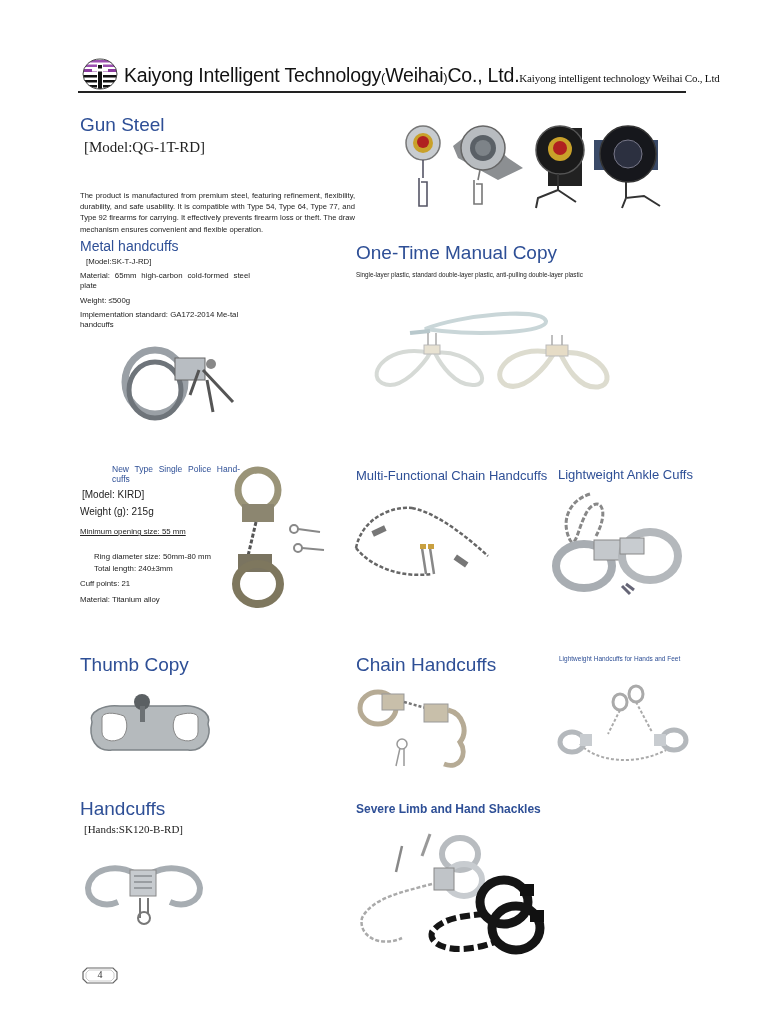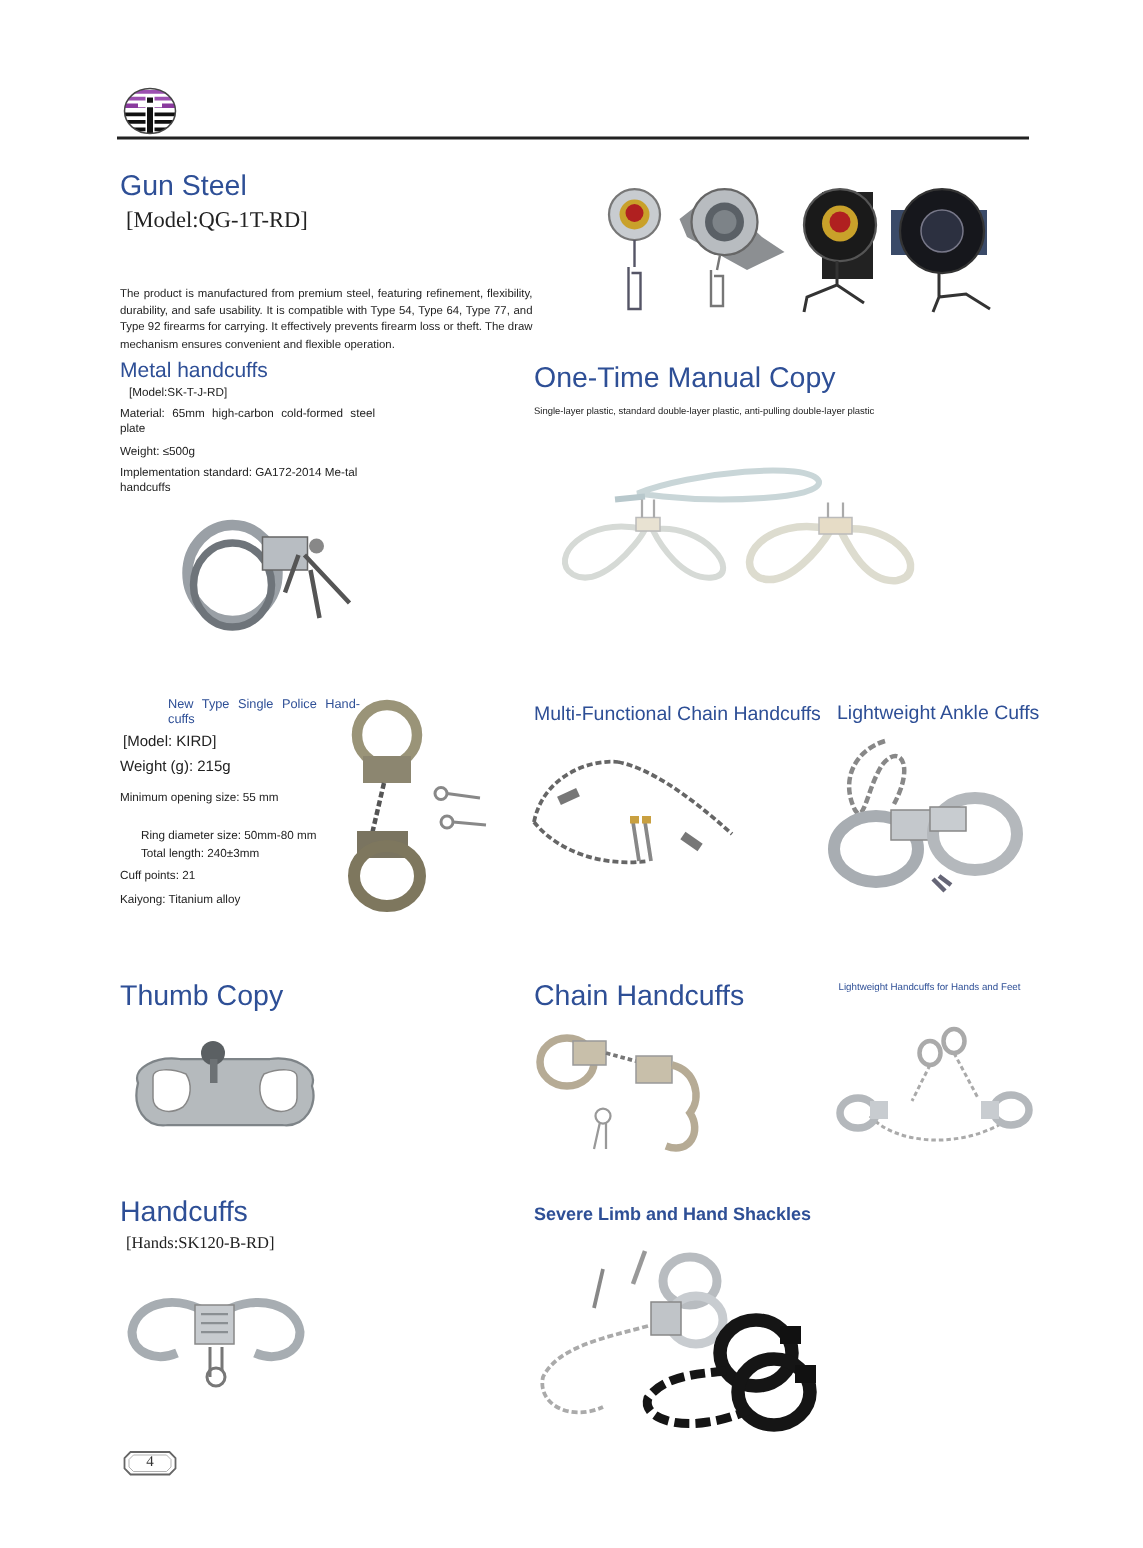--- a/index.html
+++ b/index.html
@@ -53,20 +53,23 @@
         <rect x="0" y="17" width="36" height="2.5" fill="#111"></rect>
         <rect x="0" y="22" width="36" height="2.5" fill="#111"></rect>
         <rect x="0" y="27" width="36" height="2.5" fill="#111"></rect>
         <rect x="15" y="6" width="6" height="26" fill="#ffffff"></rect>
         <rect x="16" y="7" width="4" height="25" fill="#111"></rect>
         <rect x="10" y="10.5" width="16" height="3" fill="#ffffff"></rect>
       </g>
       <ellipse cx="18" cy="16" rx="17" ry="15" fill="none" stroke="#444" stroke-width="1"></ellipse>
     </svg>
   </div>
+  <div class="header-title">
+    <span>Kaiyong Intelligent Technology</span><span class="paren">(</span><span>Weihai</span><span class="paren">)</span><span>Co., Ltd.</span><span class="header-sub">Kaiyong intelligent technology Weihai Co., Ltd</span>
+  </div>
   <div class="header-rule"></div>
 </div>
 
 <div class="abs h-big" style="left:80px; top:114px;">Gun Steel</div>
 <div class="abs serif-model" style="left:84px; top:139px;">[Model:QG-1T-RD]</div>
 <div class="abs body-text" style="left:80px; top:151px; width:275px;margin-top:39px;">The product is manufactured from premium steel, featuring refinement, flexibility, durability, and safe usability. It is compatible with Type 54, Type 64, Type 77, and Type 92 firearms for carrying. It effectively prevents firearm loss or theft. The draw mechanism ensures convenient and flexible operation.</div>
 
 <div class="img" style="left:398px; top:118px; width:290px; height:92px;">
   <svg viewBox="0 0 290 92">
 
@@ -124,24 +127,24 @@
     <path d="M184 50 C140 40, 118 72, 136 82 C156 90, 178 60, 184 50 Z" fill="none" stroke="#dddccf" stroke-width="5"></path>
     <path d="M190 50 C230 45, 250 80, 228 84 C208 86, 196 62, 190 50 Z" fill="none" stroke="#dddccf" stroke-width="5"></path>
     <rect x="176" y="42" width="22" height="11" fill="#e6dcc6" stroke="#bbb"></rect>
     <path d="M182 42 L182 32 M192 42 L192 32" stroke="#aaa" stroke-width="1.5"></path>
   </svg>
 </div>
 
 <div class="abs h-tiny" style="left:76px; top:464px; width:128px; text-align:justify;">New Type Single Police Hand-cuffs</div>
 <div class="abs" style="left:82px; top:489px; font-size:10px; color:#222;">[Model: KIRD]</div>
 <div class="abs" style="left:80px; top:506px; font-size:10px; color:#222;">Weight (g): 215g</div>
-<div class="abs spec" style="left:80px; top:525px; width:122px; line-height:13px; text-align:justify;">Minimum opening size: 55 mm</div>
+<div class="abs spec" style="left:80px; top:525px; width:122px; line-height:13px; text-align:justify;text-decoration:underline;">Minimum opening size: 55 mm</div>
 <div class="abs spec" style="left:80px; top:551px; width:122px; line-height:12px;margin-left:14px;">Ring diameter size: 50mm-80 mm Total length: 240±3mm</div>
 <div class="abs spec" style="left:80px; top:579px;">Cuff points: 21</div>
-<div class="abs spec" style="left:80px; top:595px;">Kaiyong: Titanium alloy</div>
+<div class="abs spec" style="left:80px; top:595px;">Material: Titanium alloy</div>
 
 <div class="img" style="left:228px; top:466px; width:110px; height:145px;">
   <svg viewBox="0 0 110 145">
     <ellipse cx="30" cy="24" rx="20" ry="20" fill="none" stroke="#9a9478" stroke-width="7"></ellipse>
     <rect x="14" y="38" width="32" height="18" fill="#8c8670"></rect>
     <path d="M28 56 L20 90" stroke="#555" stroke-width="3" stroke-dasharray="4 2"></path>
     <rect x="10" y="88" width="34" height="18" fill="#7a7460"></rect>
     <ellipse cx="30" cy="118" rx="22" ry="20" fill="none" stroke="#7e775e" stroke-width="8"></ellipse>
     <circle cx="66" cy="63" r="4" fill="none" stroke="#888" stroke-width="2"></circle>
     <path d="M70 63 L92 66" stroke="#888" stroke-width="2"></path>

